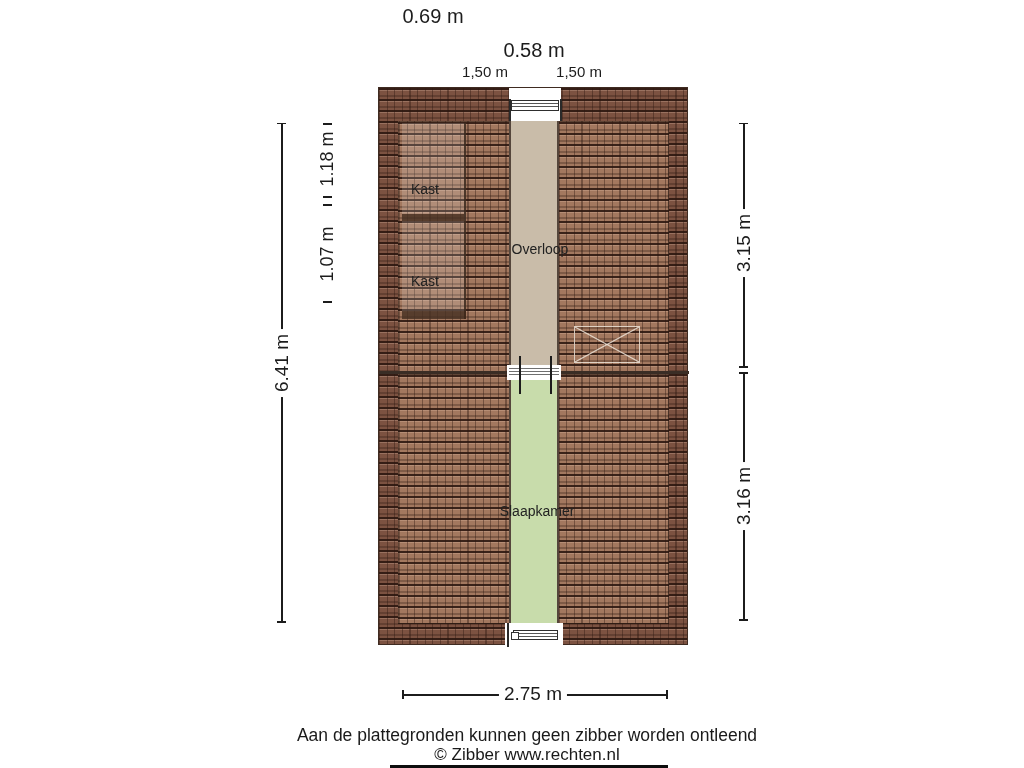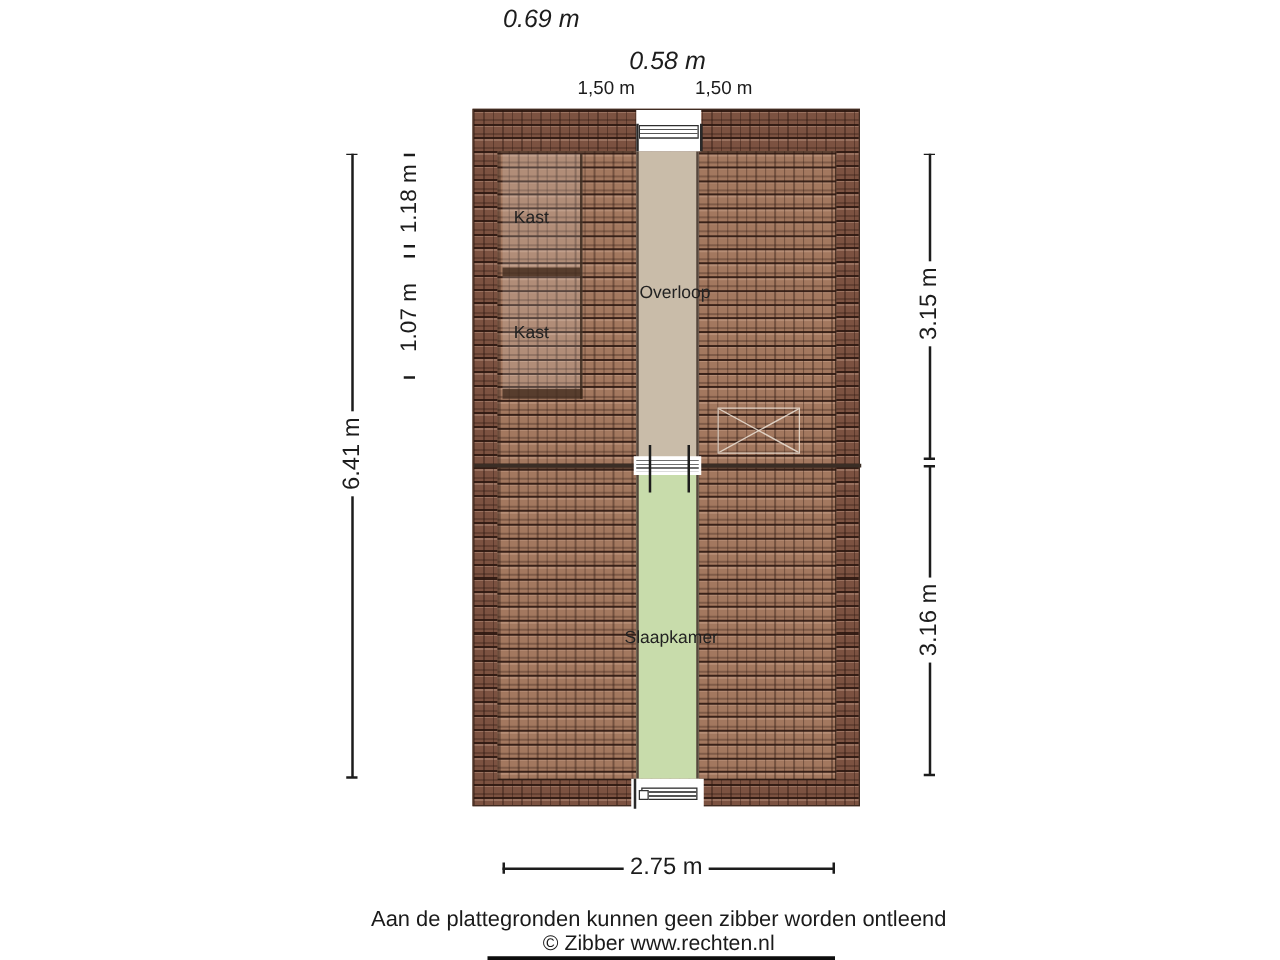--- a/index.html
+++ b/index.html
@@ -24,38 +24,38 @@
   .tiles-dark{background-color:var(--c-tile_dark,#7c5241);}
   .tiles-light{background-color:var(--c-tile_light,#a3785f);}
   
   .plan{left:378px;top:87px;width:310px;height:558px;border:1px solid #3f2b21;box-sizing:border-box;}
   .interior{border:1px solid rgba(40,25,18,0.55);box-sizing:border-box;}
   .kast-overlay{background:rgba(255,255,255,0.16);border-right:2px solid rgba(58,40,28,0.85);box-sizing:border-box;}
   .shelf{background:rgba(62,38,24,0.78);}
   .floor-overloop{background:var(--c-floor_overloop,#c9bca9);border-left:2px solid var(--c-wall,#55463c);border-right:2px solid var(--c-wall,#55463c);box-sizing:border-box;}
   .floor-slaap{background:var(--c-floor_slaapkamer,#c8dcab);border-left:2px solid var(--c-wall,#55463c);border-right:2px solid var(--c-wall,#55463c);box-sizing:border-box;}
   .mid-wall{background:var(--c-wall_dark,#3a2d25);}
-  .room-label{transform:translate(-50%,-50%);white-space:nowrap;font-size:14px;color:#222;}
+  .room-label{transform:translate(-50%,-50%);white-space:nowrap;font-size:14px;color:#222;margin-top:16px;}
   
   .white-bg{background:#ffffff;}
   .win-rect{background:#fff;border:1.2px solid #2e2e2e;box-sizing:border-box;
     background-image:repeating-linear-gradient(180deg, rgba(0,0,0,0) 0 2.2px, #555 2.2px 3.2px);}
   .vbar{background:#2a2a2a;}
   .door-stripes{background-image:repeating-linear-gradient(180deg, #6f6f6f 0 1px, rgba(0,0,0,0) 1px 3px);}
   .tick-v{width:1.5px;background:#1c1c1c;}
   .xwin{border:1px solid rgba(236,226,214,0.85);box-sizing:border-box;}
   .xwin svg{display:block;width:100%;height:100%;}
   
   .dline-v{width:1.5px;background:#1c1c1c;}
   .dline-h{height:1.5px;background:#1c1c1c;}
   .tickh{width:9px;height:1.5px;background:#1c1c1c;}
   .tickv{width:1.5px;height:9px;background:#1c1c1c;}
   .dim{transform:translate(-50%,-50%);white-space:nowrap;font-size:19px;background:#fff;padding:0 5px;}
   .dim.rot{transform:translate(-50%,-50%) rotate(-90deg);}
-  .dim.big{font-size:20px;font-style:italic;}
+  .dim.big{font-size:20px;}
   .dim.small{font-size:15px;padding:0 3px;}
   .footer-line{transform:translate(-50%,-50%);white-space:nowrap;font-size:17.5px;color:#1a1a1a;}
   .bottom-bar{background:#0d0d0d;}
 </style>
 </head>
 <body>
 
 <div class="abs dim big" style="left:433px;top:16px;">0.69 m</div>
 <div class="abs dim big" style="left:534px;top:50px;">0.58 m</div>
 <div class="abs dim small" style="left:485px;top:71px;">1,50 m</div>
@@ -93,21 +93,21 @@
   <div class="abs tick-v" style="left:171px;top:268px;height:38px;"></div>
 
   <div class="abs white-bg" style="left:126px;top:535px;width:58px;height:25px;"></div>
   <div class="abs vbar" style="left:128px;top:535px;width:2px;height:24px;"></div>
   <div class="abs win-rect" style="left:134px;top:542px;width:45px;height:10px;"></div>
   <div class="abs" style="left:132px;top:544px;width:8px;height:8px;border:1.5px solid #333;background:#fff;box-sizing:border-box;"></div>
 
   <div class="abs room-label" style="left:46px;top:85px;">Kast</div>
   <div class="abs room-label" style="left:46px;top:177px;">Kast</div>
   <div class="abs room-label" style="left:161px;top:145px;">Overloop</div>
-  <div class="abs room-label" style="left:158px;top:421px;">Slaapkamer</div>
+  <div class="abs room-label" style="left:158px;top:407px;">Slaapkamer</div>
 </div>
 
 <div class="abs dline-v" style="left:281px;top:123px;height:499px;"></div>
 <div class="abs tickh" style="left:277px;top:122.5px;"></div>
 <div class="abs tickh" style="left:277px;top:621px;"></div>
 <div class="abs dim rot" style="left:282px;top:363px;">6.41 m</div>
 
 <div class="abs tickh" style="left:323px;top:123px;"></div>
 <div class="abs tickh" style="left:323px;top:196px;"></div>
 <div class="abs dim rot" style="left:327px;top:159px;font-size:18px;">1.18 m</div>

